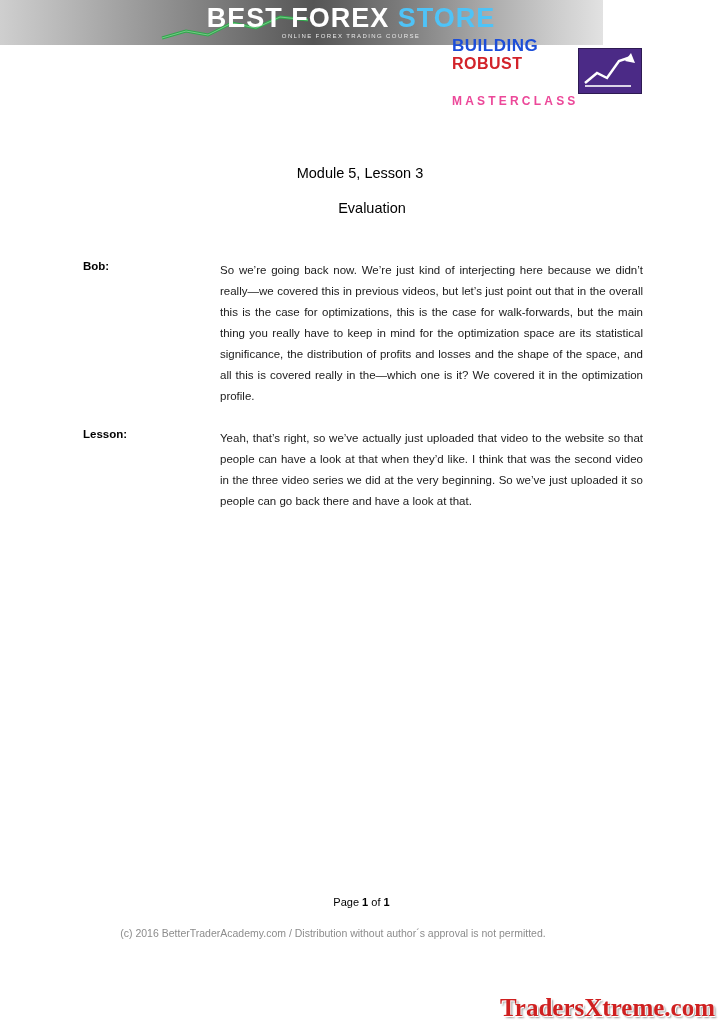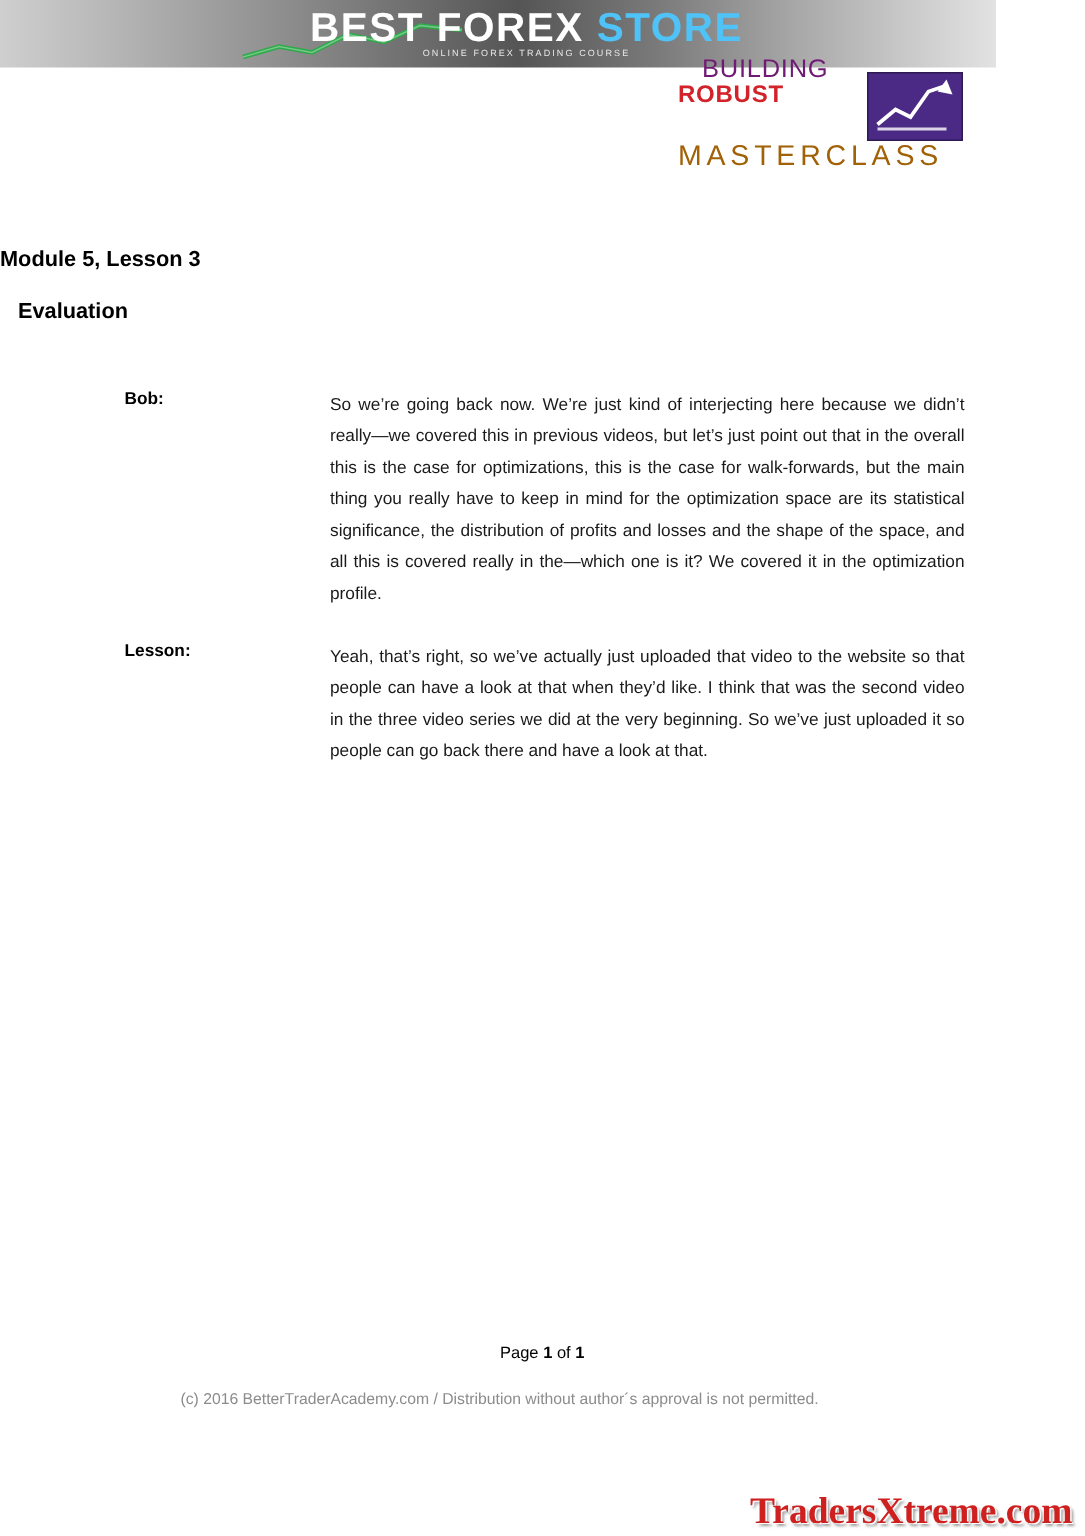--- a/index.html
+++ b/index.html
@@ -12,21 +12,21 @@
     height: 1024px;
     position: relative;
     font-family: "Liberation Sans", sans-serif;
     overflow: hidden;
   }
 
   
   .banner {
     position: absolute;
     top: 0; left: 0;
-    width: 664px;
+    width: 603px;
     height: 45px;
     background: linear-gradient(to right,
         #cfcfcf 0%, #b9b9b9 10%, #8f8f8f 28%,
         #6d6d6d 42%, #555555 52%, #7a7a7a 66%,
         #a8a8a8 80%, #cccccc 92%, #e2e2e2 100%);
     overflow: hidden;
   }
   .bf-logo {
     position: absolute;
     left: 186px;
@@ -91,53 +91,53 @@
     position: absolute;
     right: 0;
     top: 12px;
     width: 62px;
     height: 44px;
     background: #4b2a86;
     border: 1px solid #2e1a52;
   }
   .mclass .mc-box svg { display:block; }
   .mc-building {
-    position: absolute; left: 16px; top: 0;
-    font-size: 17px; font-weight: normal; letter-spacing: .5px;
-    color: #701a75; font-family: "Liberation Sans", sans-serif;
+    position: absolute; left: 0; top: 0;
+    font-size: 17px; font-weight: bold; letter-spacing: .5px;
+    color: #1d4ed8; font-family: "Liberation Sans", sans-serif;
   }
   .mc-robust {
     position: absolute; left: 0; top: 19px;
     font-size: 16px; font-weight: bold; letter-spacing: .5px;
     color: #d2232a; font-family: "Liberation Sans", sans-serif;
   }
   .mc-strategies {
     position: absolute; left: 0; top: 42px;
     font-size: 11px; font-weight: bold; letter-spacing: 2.4px;
     color: #ffffff; font-family: "Liberation Sans", sans-serif;
   }
   .mc-master {
     position: absolute; left: 0; top: 58px;
-    font-size: 19px; font-weight: normal; letter-spacing: 3.2px;
-    color: #a16207; font-family: "Liberation Sans", sans-serif;
+    font-size: 12px; font-weight: bold; letter-spacing: 3.2px;
+    color: #ec4899; font-family: "Liberation Sans", sans-serif;
   }
 
   
   .doc {
     position: absolute;
     left: 0; top: 0;
     width: 723px;
     height: 1024px;
   }
   .title-1, .title-2 {
     position: absolute;
     width: 720px;
-    text-align: left;
+    text-align: center;
     font-family: "Liberation Sans", sans-serif;
-    font-weight: bold;
+    font-weight: normal;
     color: #000000;
   }
   .title-1 { top: 165px; font-size: 14.5px; }
   .title-2 { top: 200px; font-size: 14.5px; margin-left: 12px; }
 
   .speech {
     position: absolute;
     width: 560px;
     left: 83px;
   }

